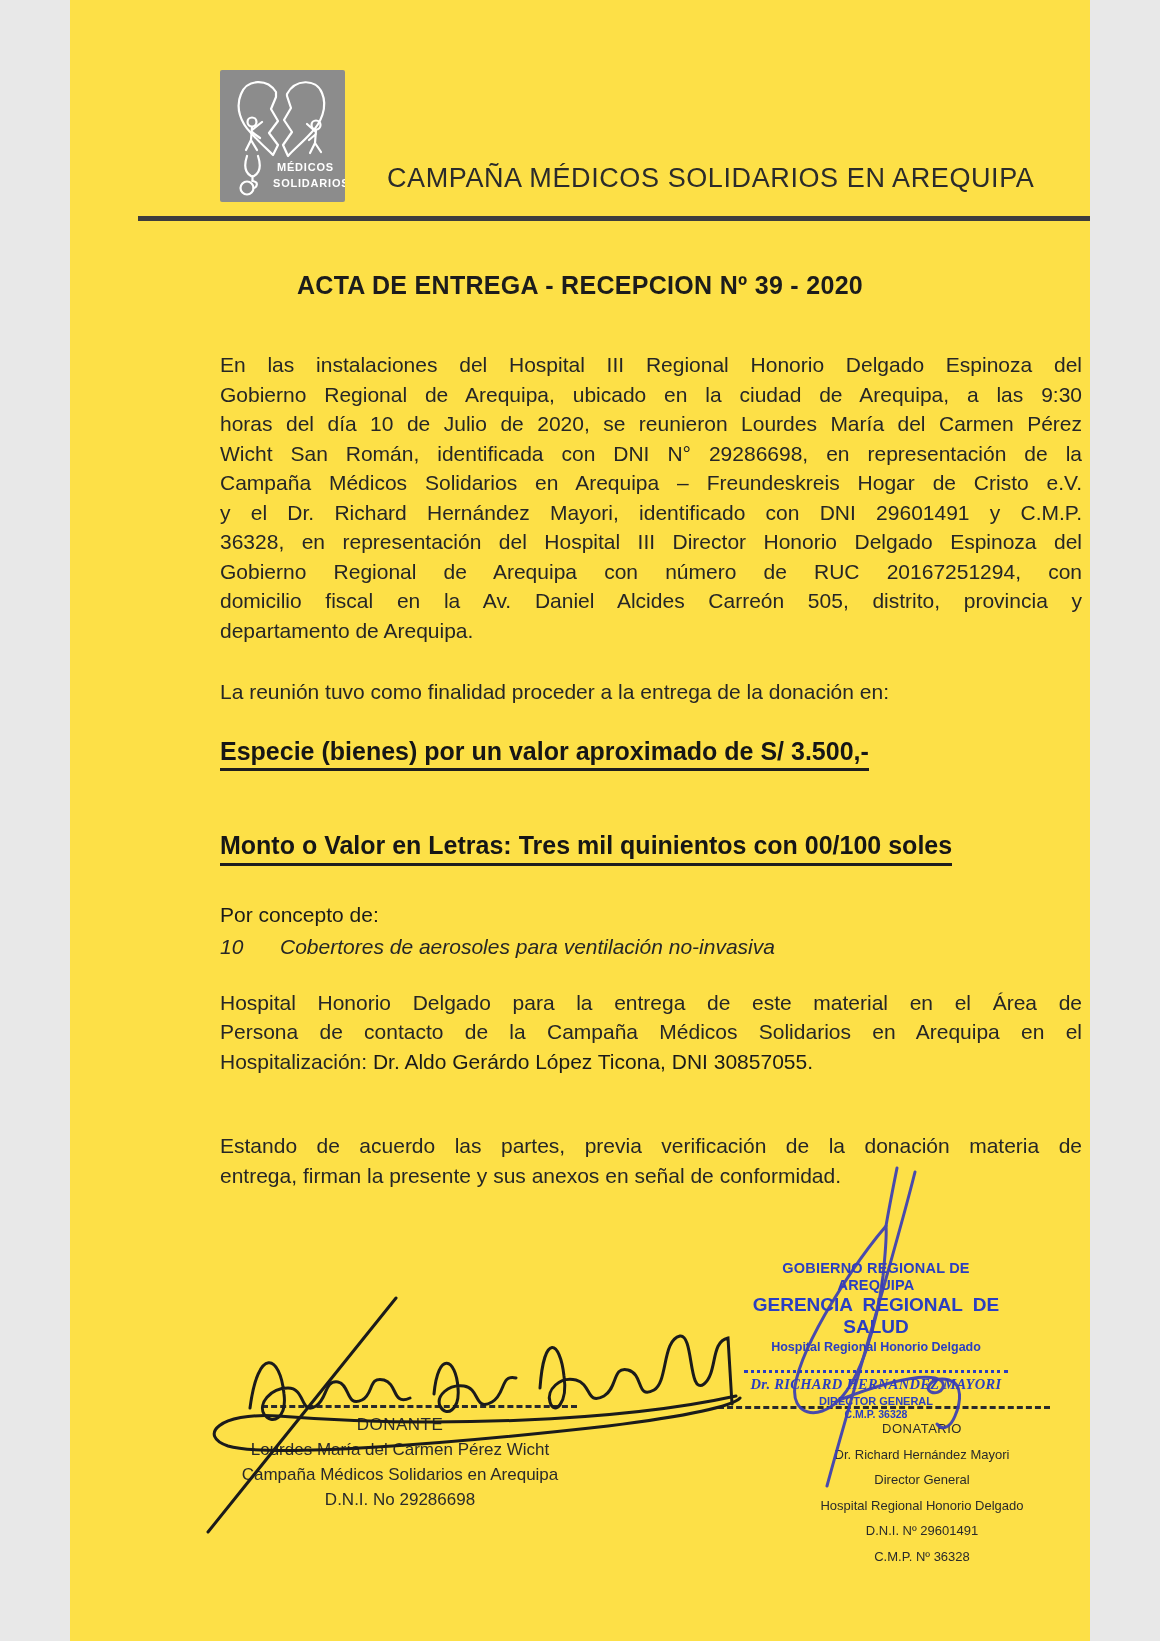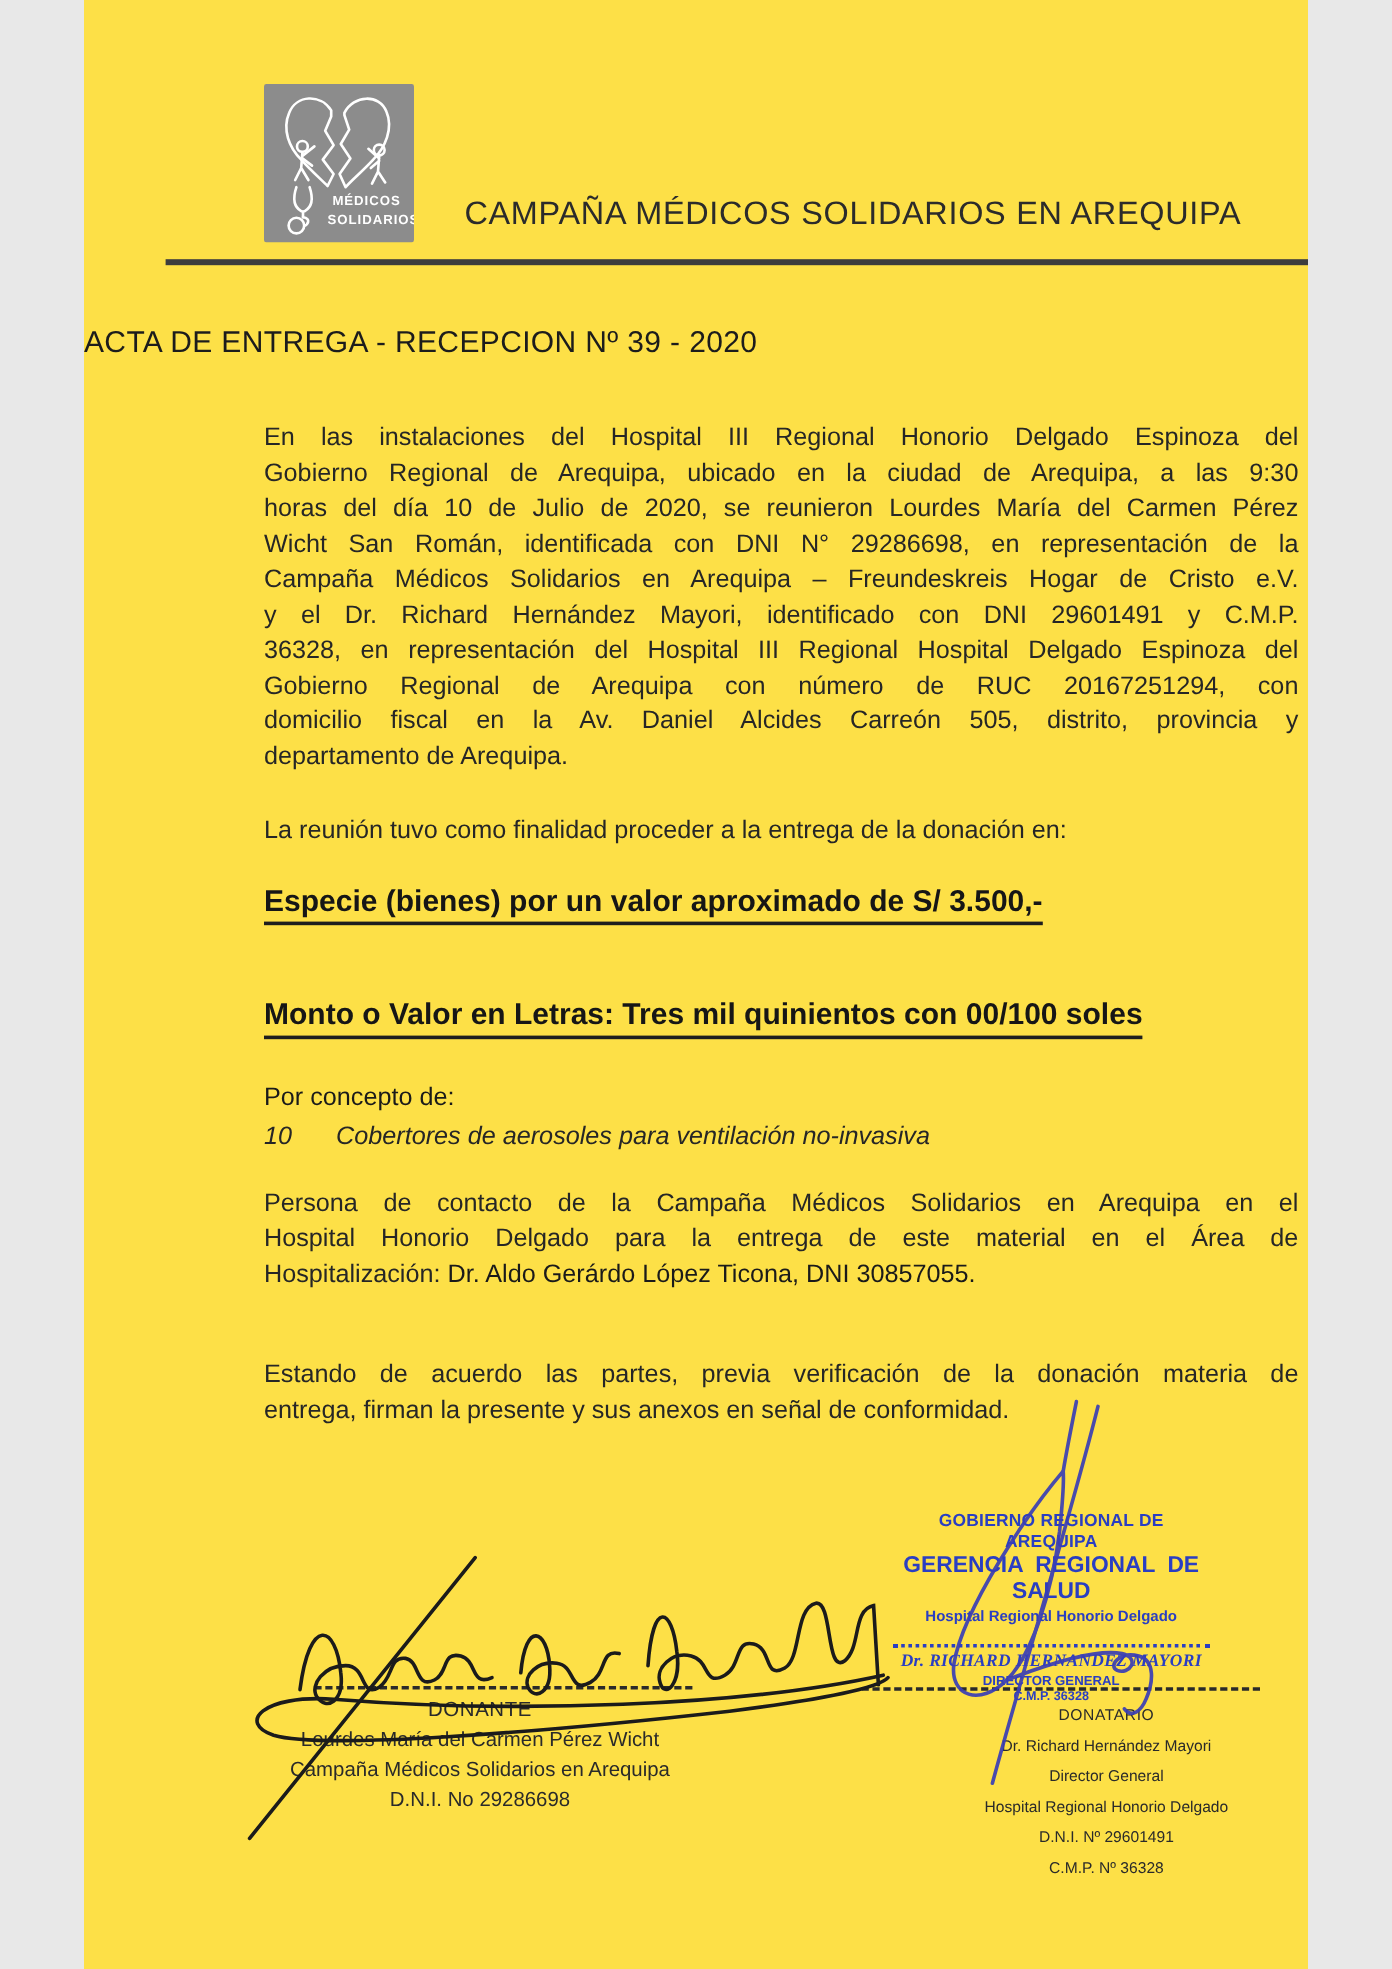--- a/index.html
+++ b/index.html
@@ -15,22 +15,22 @@
   
   .hdr{display:flex;align-items:flex-end;gap:42px;padding:70px 0 0 150px;}
   .logo-box{width:125px;height:132px;flex:0 0 auto;}
   .org-title{
     font-size:27px;letter-spacing:.6px;color:#2b2b2b;
     padding-bottom:8px;white-space:nowrap;
   }
   .rule{margin:14px 0 0 68px;width:1024px;height:5px;background:#3d3d3d;}
   
   h1.doc-title{
-    margin:50px 0 0 0;text-align:left;
-    font-size:25px;font-weight:normal;color:#1c1c1c;letter-spacing:.3px;
+    margin:50px 0 0 0;text-align:center;
+    font-size:25px;font-weight:bold;color:#1c1c1c;letter-spacing:.3px;
   }
   
   .content{margin-left:150px;width:862px;font-size:21px;line-height:29.5px;}
   .para{margin:0;}
   .jline{text-align:justify;text-align-last:justify;}
   .lastline{text-align:left;}
   .mt-intro{margin-top:50px;}
   .mt-purpose{margin-top:32px;}
   .mt-especie{margin-top:30px;}
   .mt-monto{margin-top:60px;}
@@ -119,21 +119,21 @@
   <div class="content">
 
     <div class="para mt-intro">
       <div>
           <div class="jline">En las instalaciones del Hospital III Regional Honorio Delgado Espinoza del</div>
           <div class="jline">Gobierno Regional de Arequipa, ubicado en la ciudad de Arequipa, a las 9:30</div>
           <div class="jline">horas del día 10 de Julio de 2020, se reunieron Lourdes María del Carmen Pérez</div>
           <div class="jline">Wicht San Román, identificada con DNI N° 29286698, en representación de la</div>
           <div class="jline">Campaña Médicos Solidarios en Arequipa – Freundeskreis Hogar de Cristo e.V.</div>
           <div class="jline">y el Dr. Richard Hernández Mayori, identificado con DNI 29601491 y C.M.P.</div>
-          <div class="jline">36328, en representación del Hospital III Regional Hospital Delgado Espinoza del</div>
+          <div class="jline">36328, en representación del Hospital III Director Honorio Delgado Espinoza del</div>
           <div class="jline">Gobierno Regional de Arequipa con número de RUC 20167251294, con</div>
           <div class="jline">domicilio fiscal en la Av. Daniel Alcides Carreón 505, distrito, provincia y</div>
         </div>
       <div class="lastline">departamento de Arequipa.</div>
     </div>
 
     <div class="para mt-purpose">La reunión tuvo como finalidad proceder a la entrega de la donación en:</div>
 
     <div class="para mt-especie">
       <span class="u-head">Especie (bienes) por un valor aproximado de S/ 3.500,-</span>
@@ -145,22 +145,22 @@
 
     <div class="para mt-concepto bold">Por concepto de:</div>
 
     <div class="item-row mt-item">
       <span class="item-qty">10</span>
       <span>Cobertores de aerosoles para ventilación no-invasiva</span>
     </div>
 
     <div class="para mt-persona">
       <div>
+          <div class="jline">Hospital Honorio Delgado para la entrega de este material en el Área de</div>
           <div class="jline">Persona de contacto de la Campaña Médicos Solidarios en Arequipa en el</div>
-          <div class="jline">Hospital Honorio Delgado para la entrega de este material en el Área de</div>
         </div>
       <div class="lastline">
         <span>Hospitalización: </span><span class="bold">Dr. Aldo Gerárdo López Ticona, DNI 30857055.</span>
       </div>
     </div>
 
     <div class="para mt-closing">
       <div>
           <div class="jline">Estando de acuerdo las partes, previa verificación de la donación materia de</div>
         </div>

